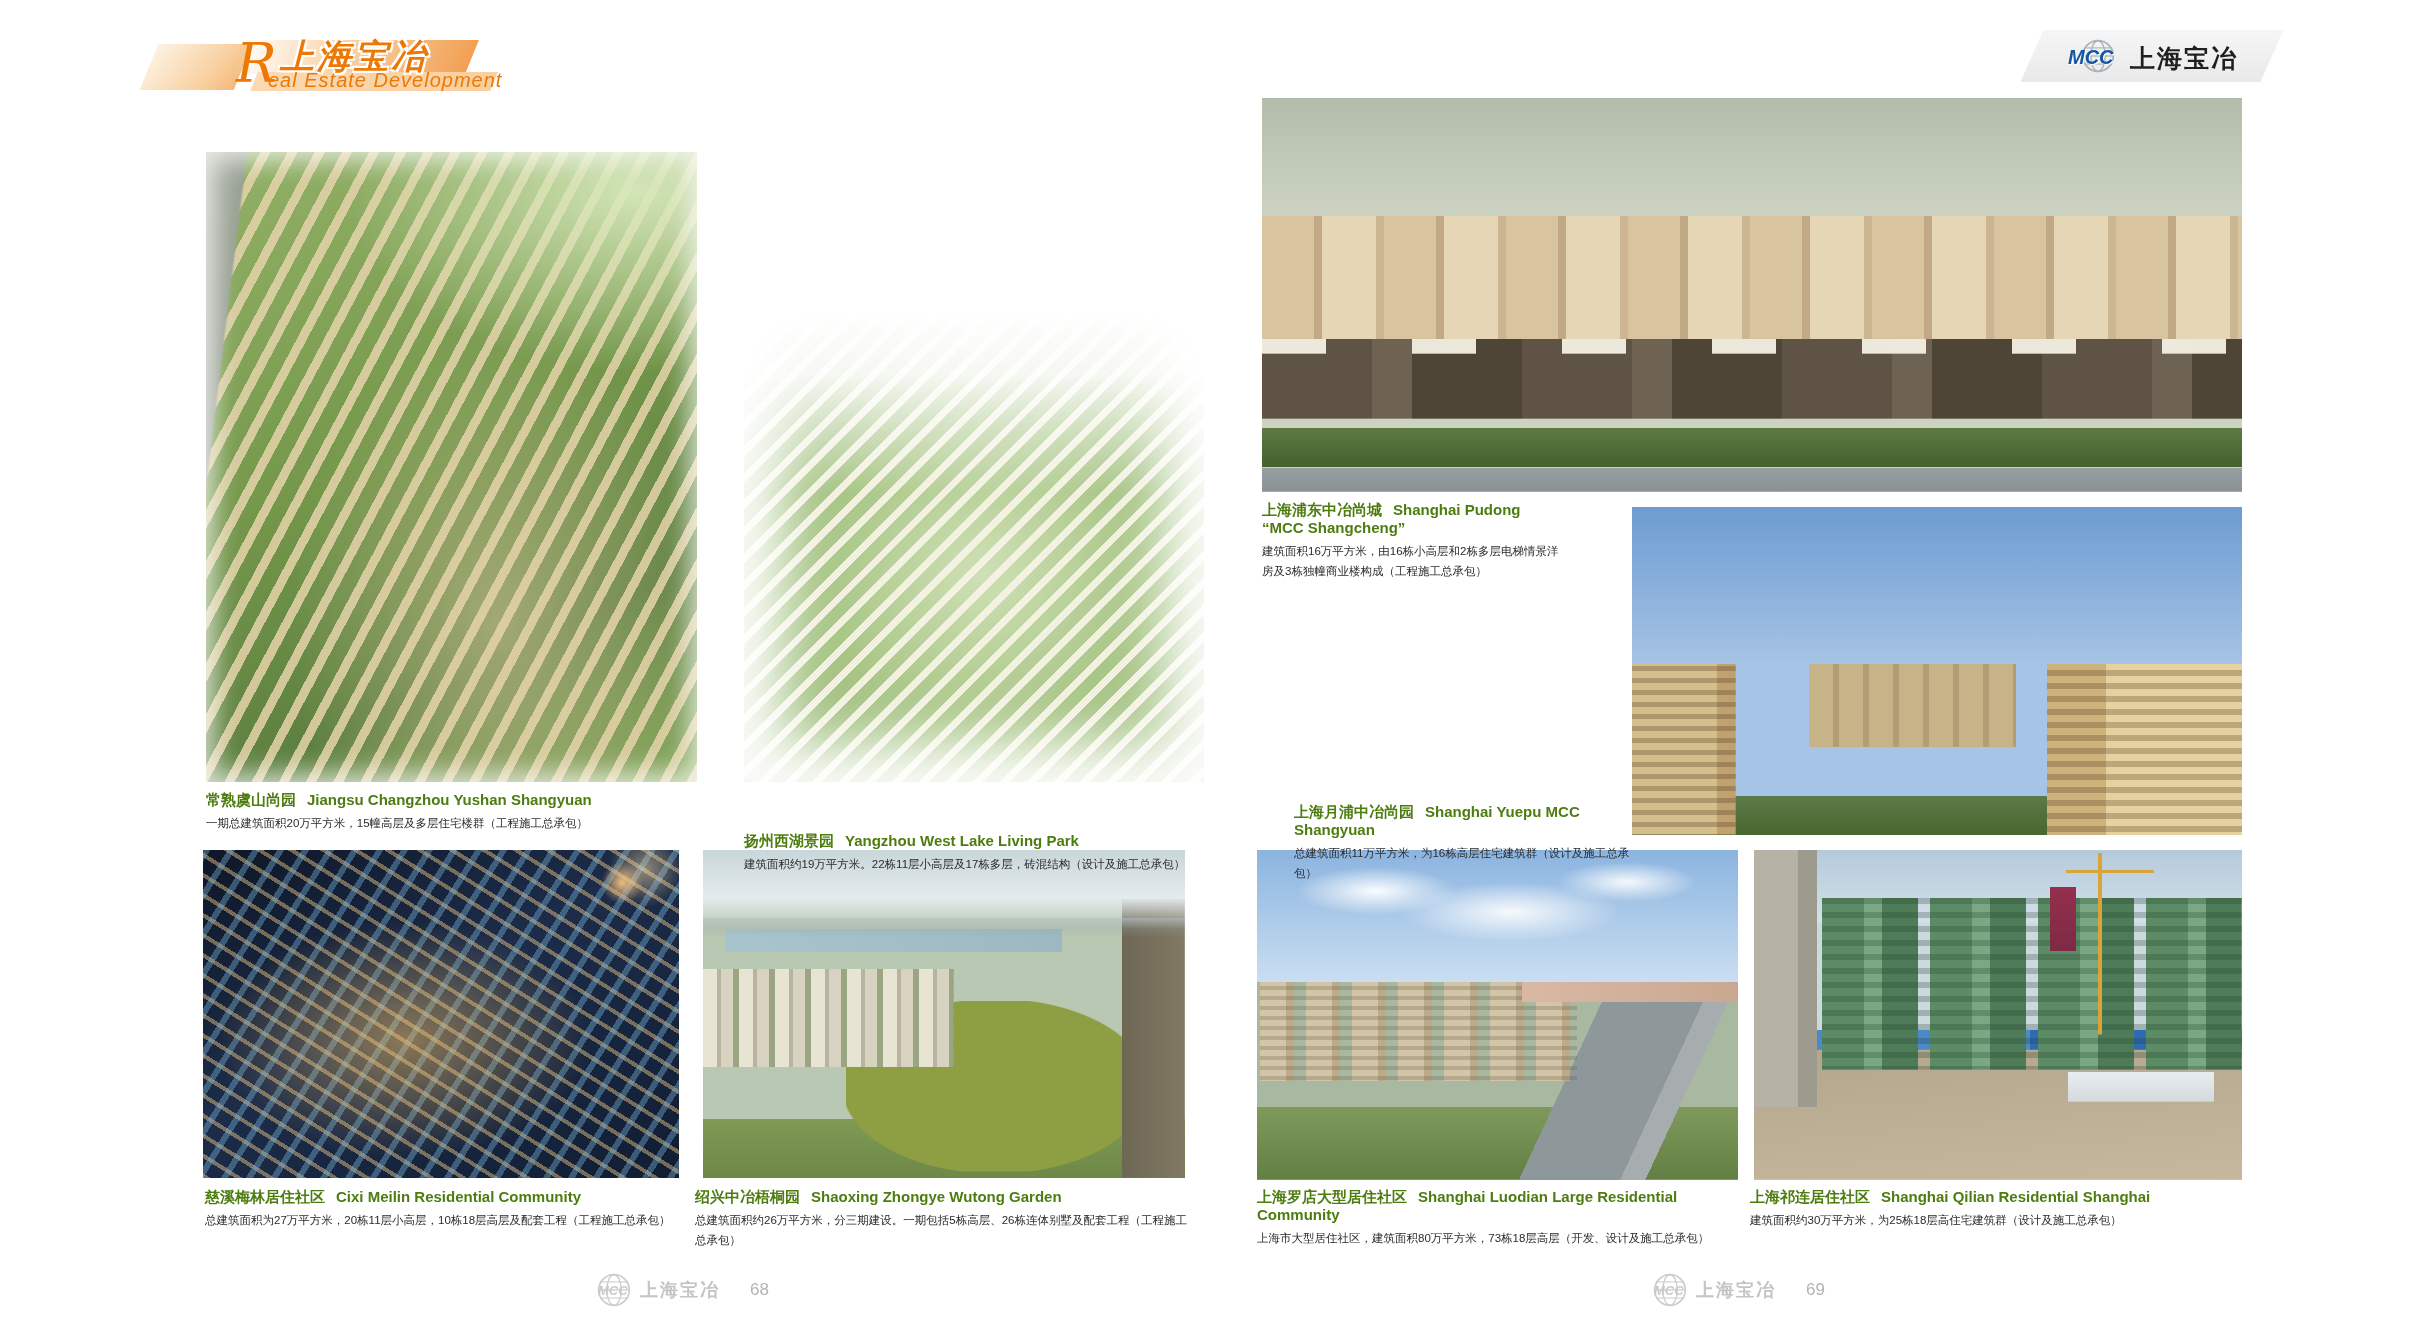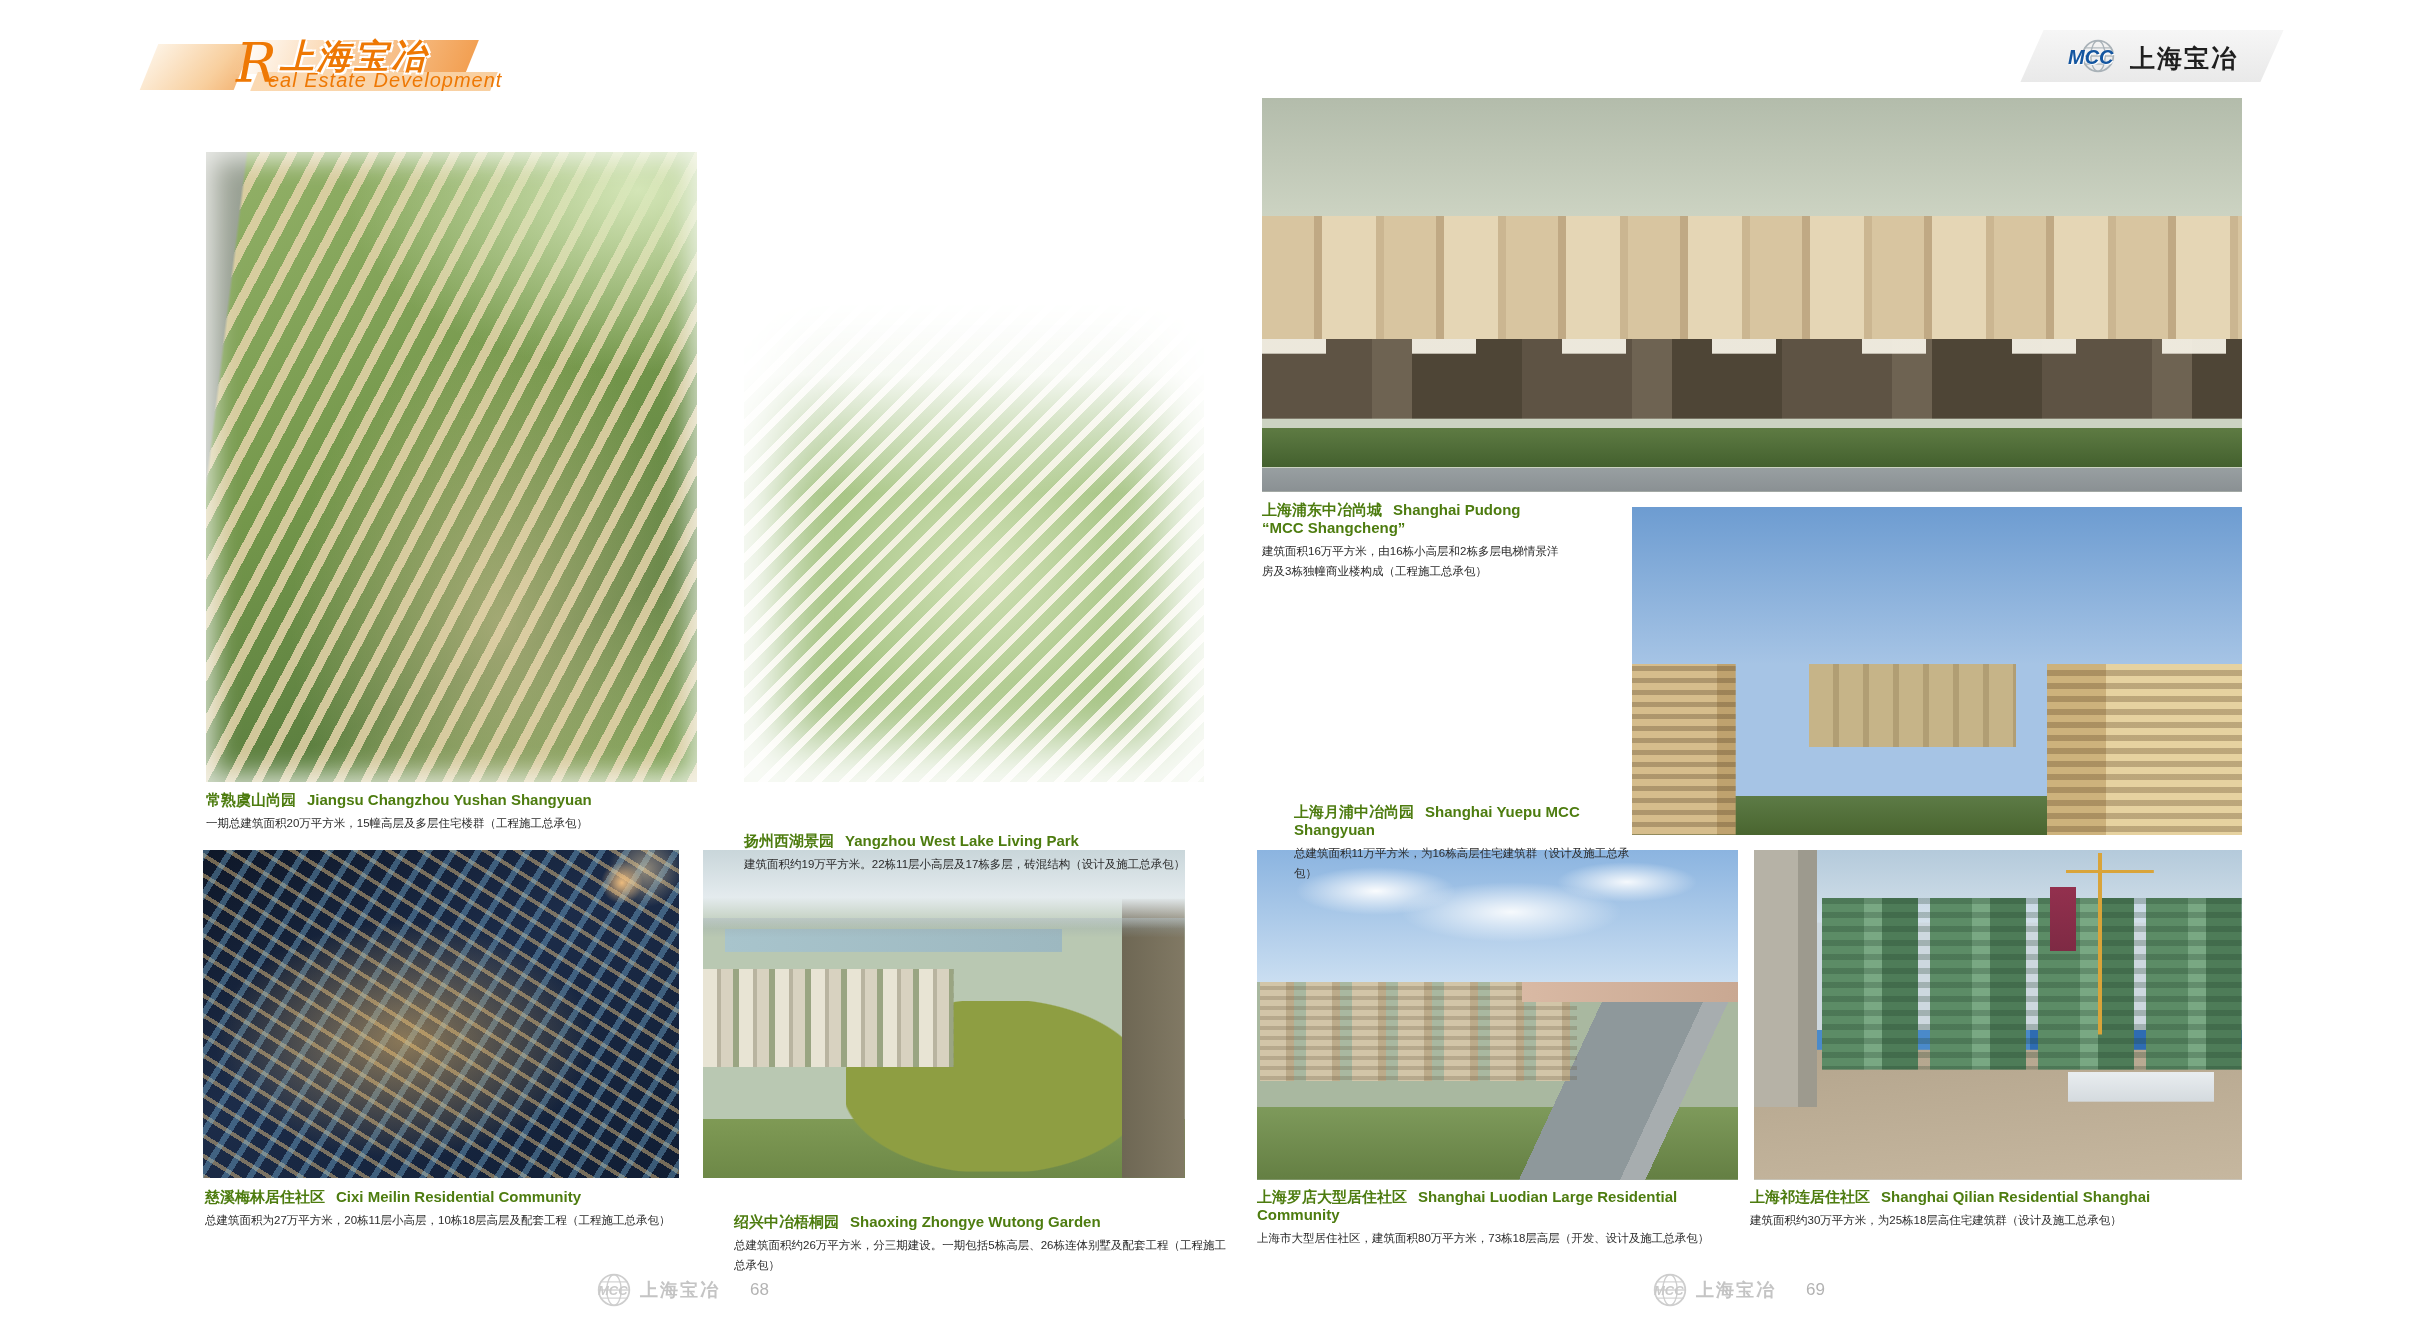--- a/index.html
+++ b/index.html
@@ -130,21 +130,21 @@
     background-color:#cdd8df;}
 
   
   .cap{position:absolute;}
   .cap .t{font-size:15px;line-height:18px;font-weight:bold;color:#4d7c0f;}
   .cap .t .en{margin-left:11px;}
   .cap .d{font-size:11.5px;line-height:20px;margin-top:4px;color:#2b2b2b;}
   #cap1{left:206px;top:791px;width:520px;}
   #cap2{left:744px;top:832px;width:470px;}
   #cap3{left:205px;top:1188px;width:510px;}
-  #cap4{left:734px;top:1188px;width:492px;margin-top:25px;}
+  #cap4{left:695px;top:1188px;width:492px;}
   #cap5{left:1262px;top:501px;width:302px;}
   #cap6{left:1294px;top:803px;width:340px;}
   #cap7{left:1257px;top:1188px;width:480px;}
   #cap8{left:1750px;top:1188px;width:480px;}
 
   
   .footer{position:absolute;top:1270px;height:40px;display:flex;align-items:center;color:#c2c2c2;}
   #footer-left{left:596px;}
   #footer-right{left:1652px;}
   .footer .glb{width:36px;height:36px;margin-right:8px;position:relative;}

